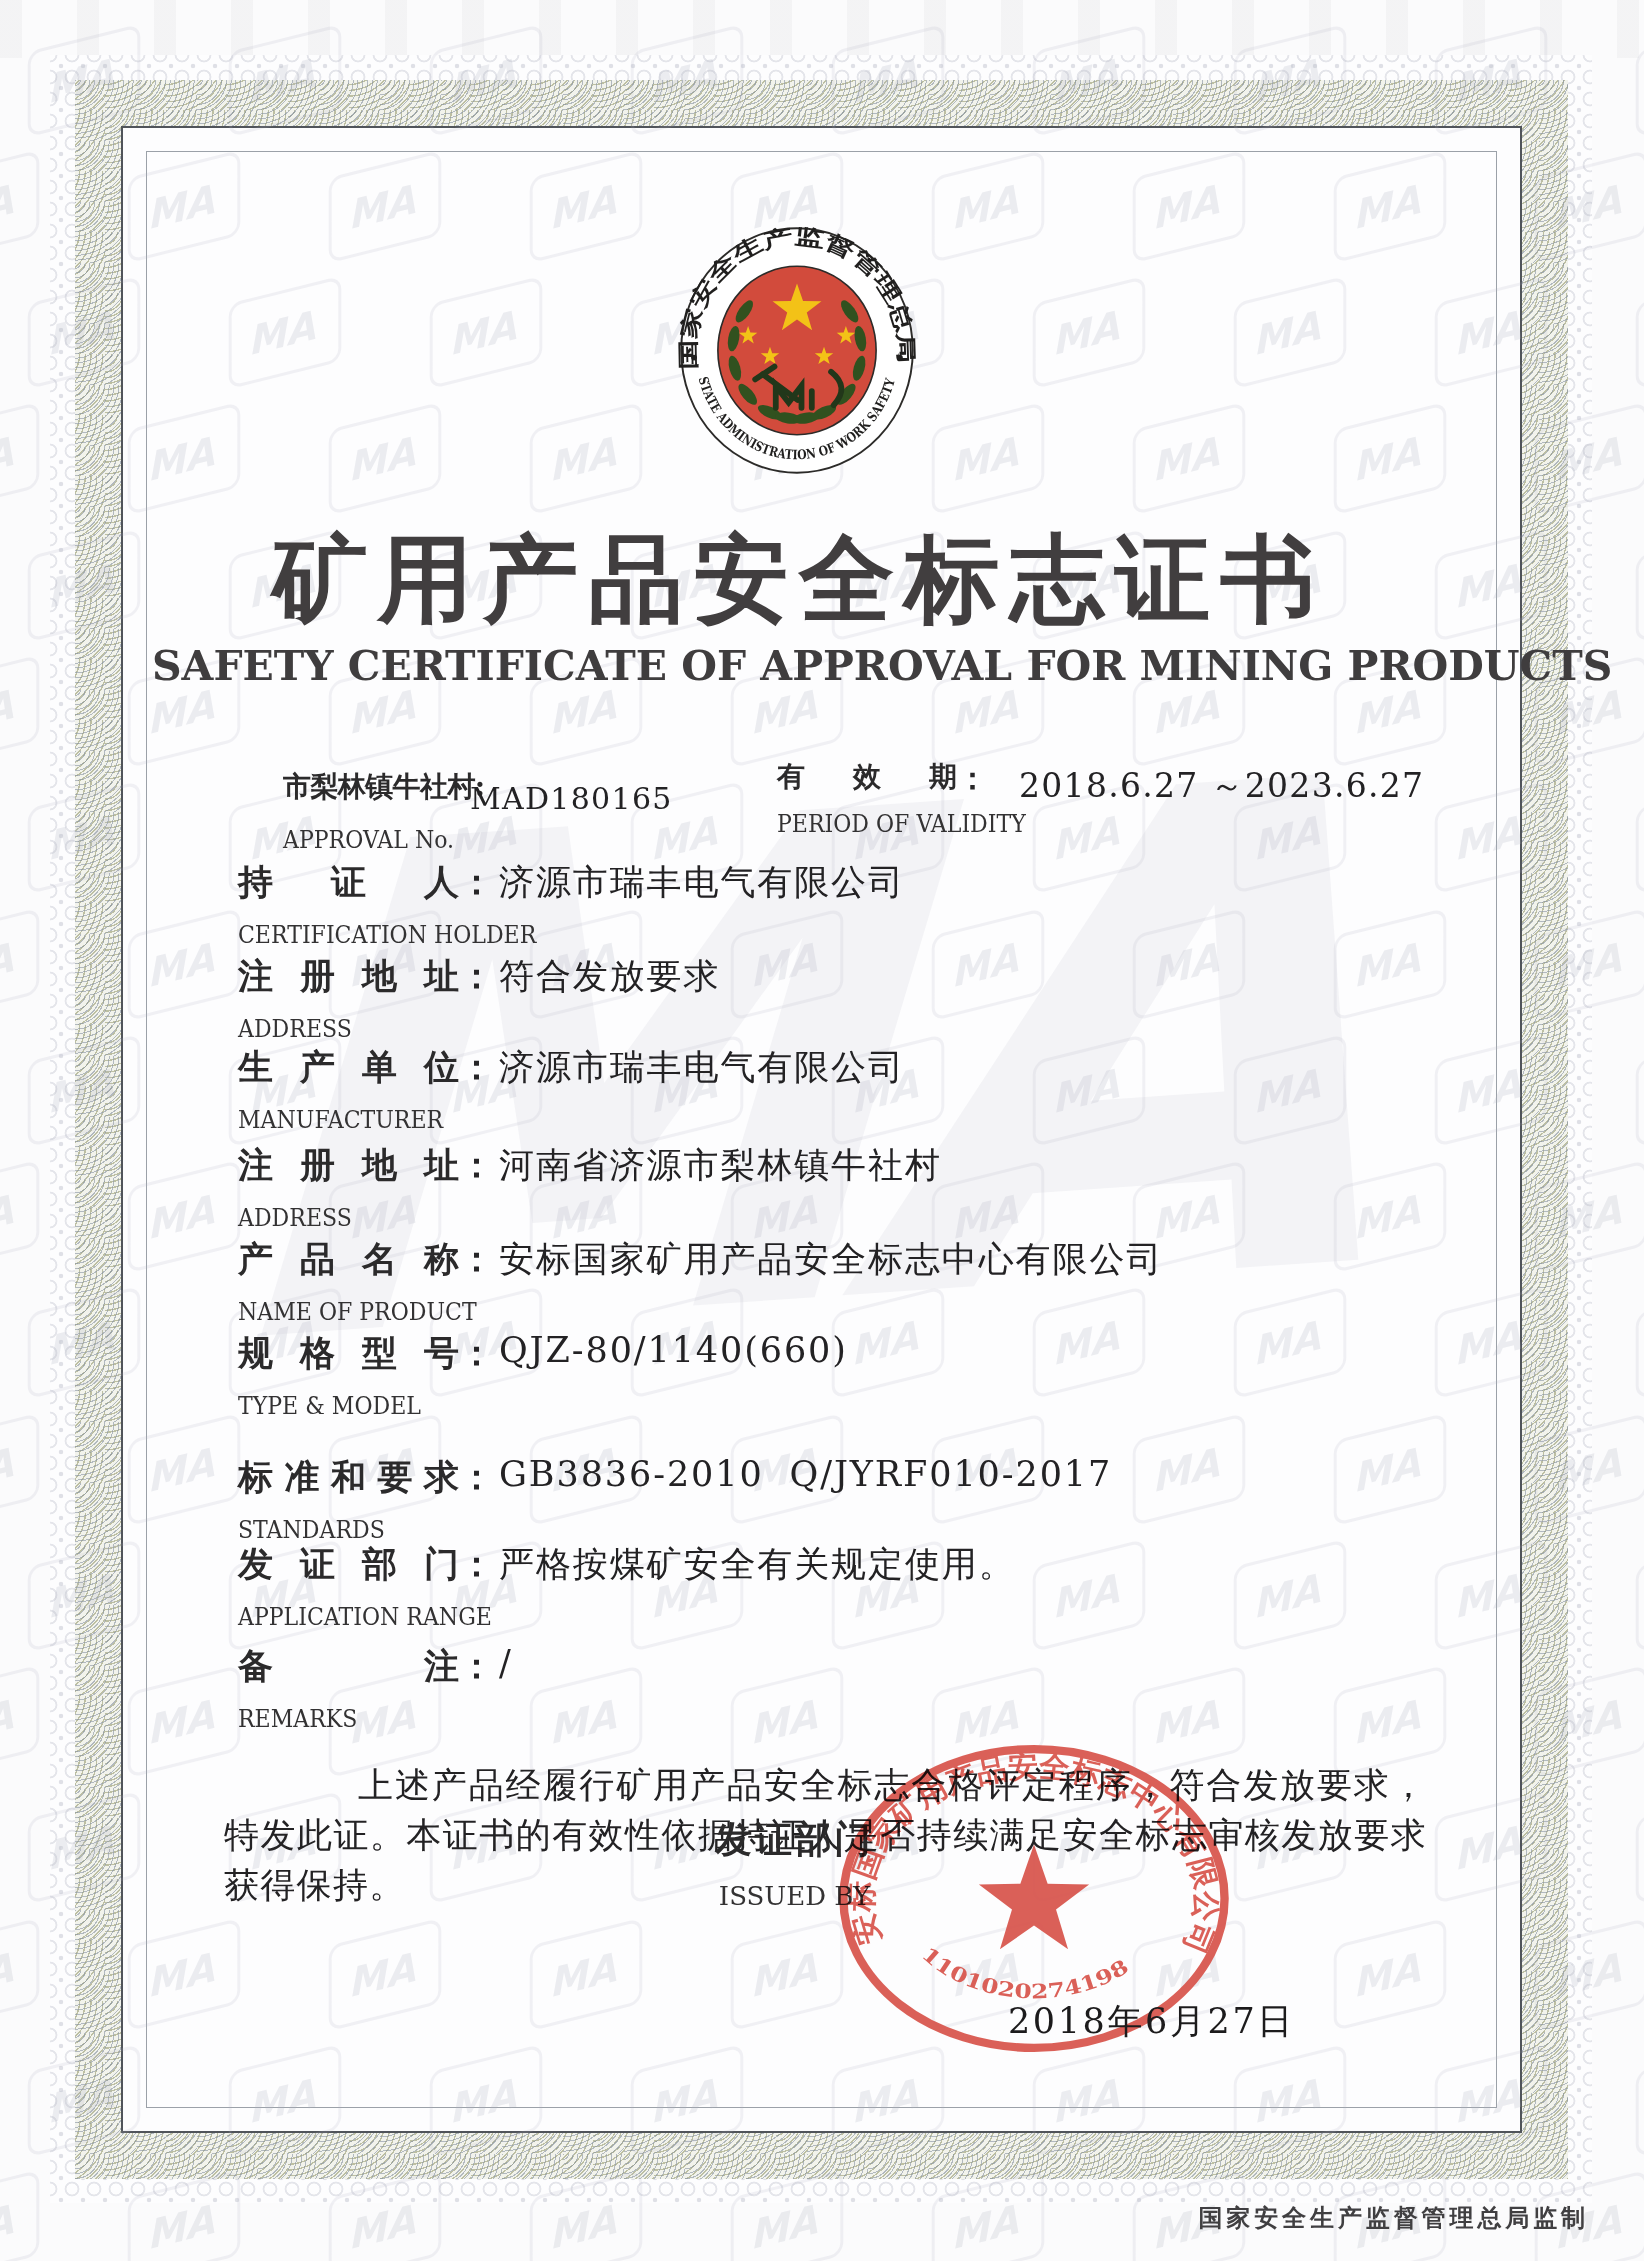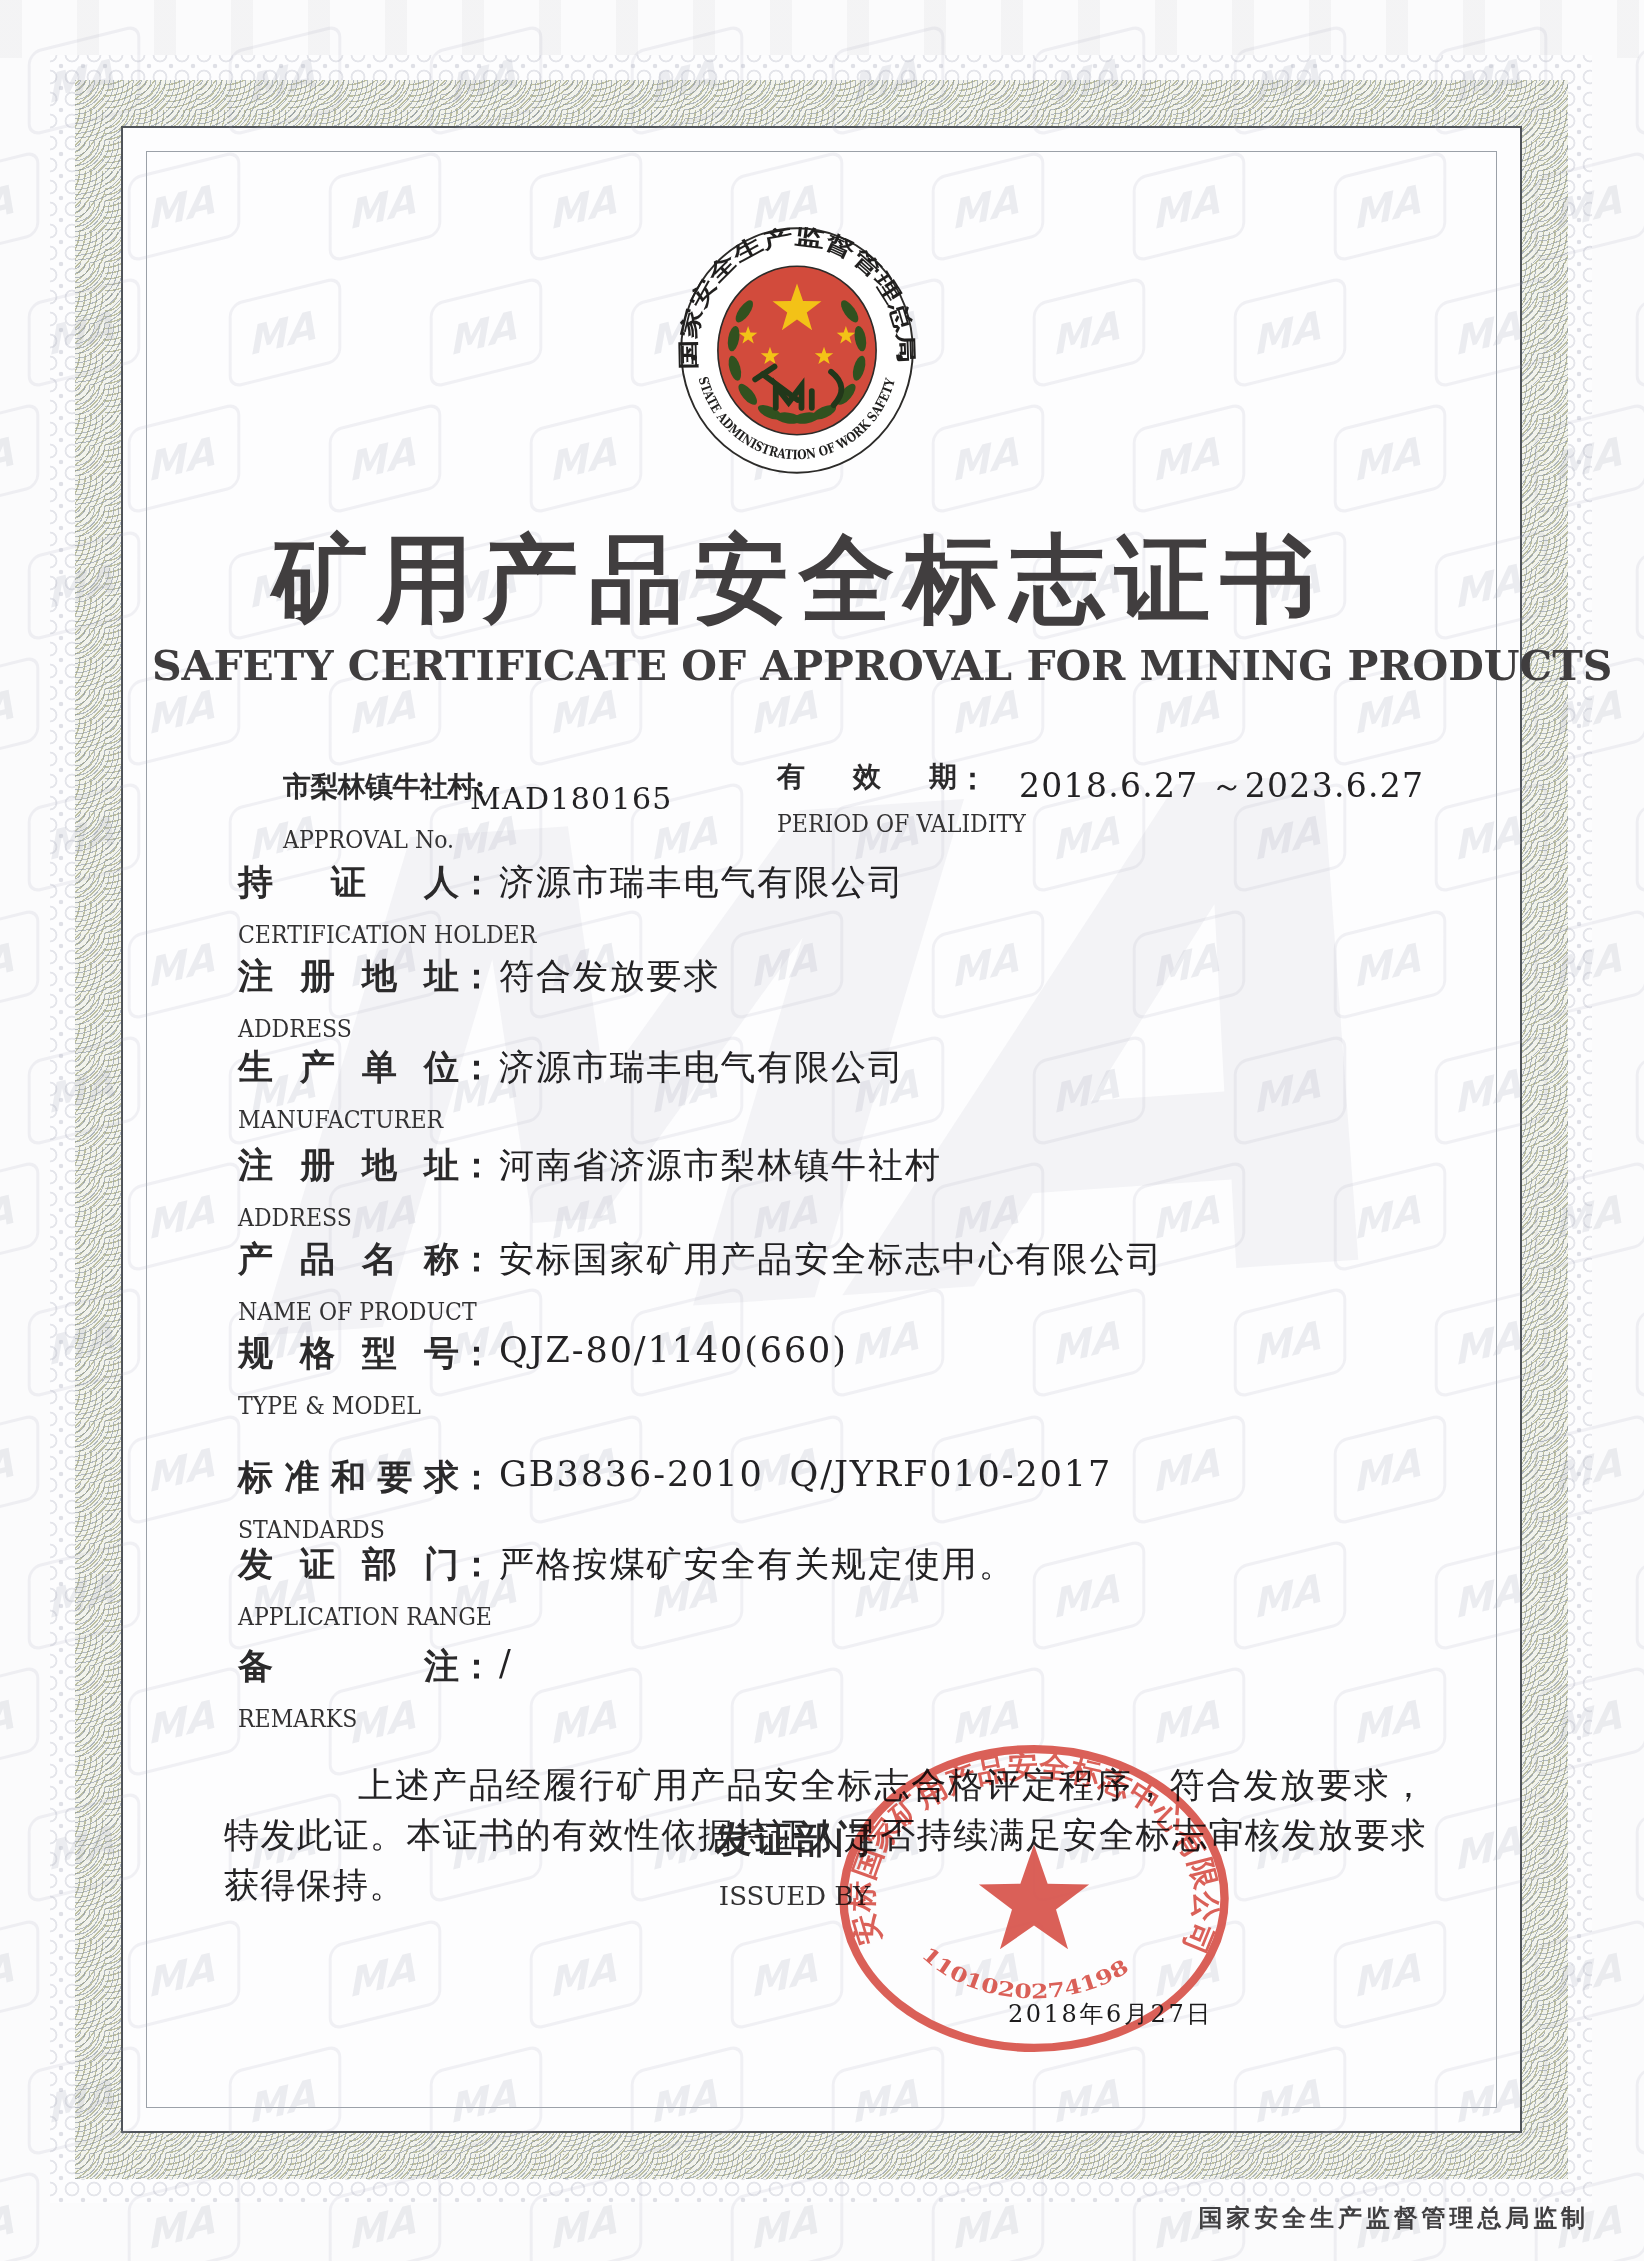--- a/index.html
+++ b/index.html
@@ -106,21 +106,21 @@
   }
   .issuedby{position:absolute;left:714px;top:1815px;width:161px;text-align:center;}
   .issuedby .cn{font-size:37px;font-weight:600;letter-spacing:2.6px;color:#2b2a2b;white-space:nowrap;}
   .issuedby .en{font-size:26px;color:#333233;margin-top:15.5px;white-space:nowrap;}
   .stamp{
     position:absolute;left:837px;top:1743px;width:394px;height:311px;z-index:5;
     mix-blend-mode:multiply;opacity:.93;
   }
   .issue-date{
     position:absolute;left:1008px;top:1998px;z-index:6;
-    font-size:24px;letter-spacing:2.6px;color:#1c1b1c;white-space:nowrap;
+    font-size:35px;letter-spacing:2.6px;color:#1c1b1c;white-space:nowrap;
   }
   .footer{
     position:absolute;right:55px;top:2202px;z-index:6;
     font-size:24px;font-weight:700;letter-spacing:3.9px;color:#403f41;white-space:nowrap;
   }
 </style>
 </head>
 <body>
 
 <div class="page">

